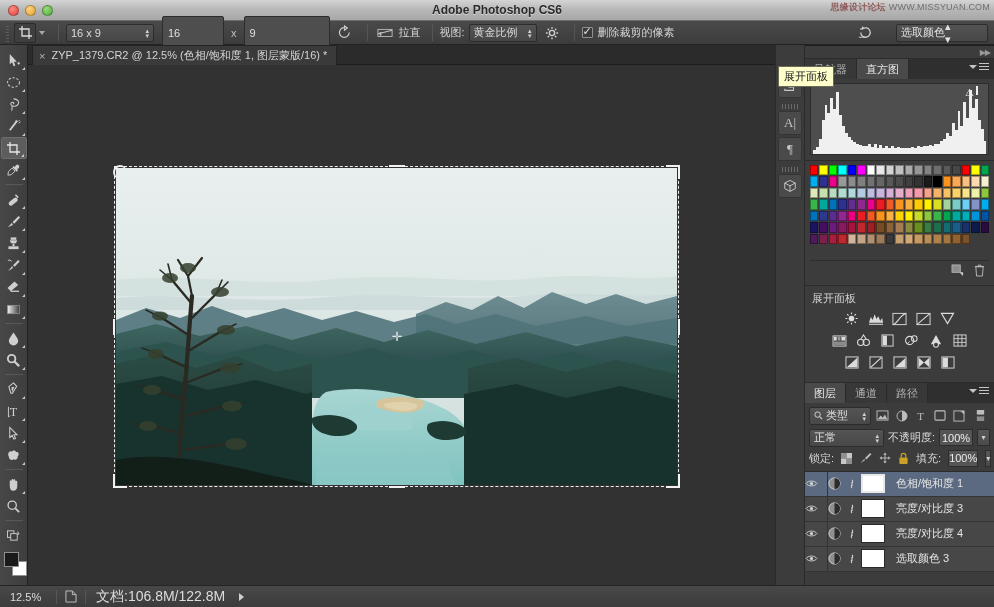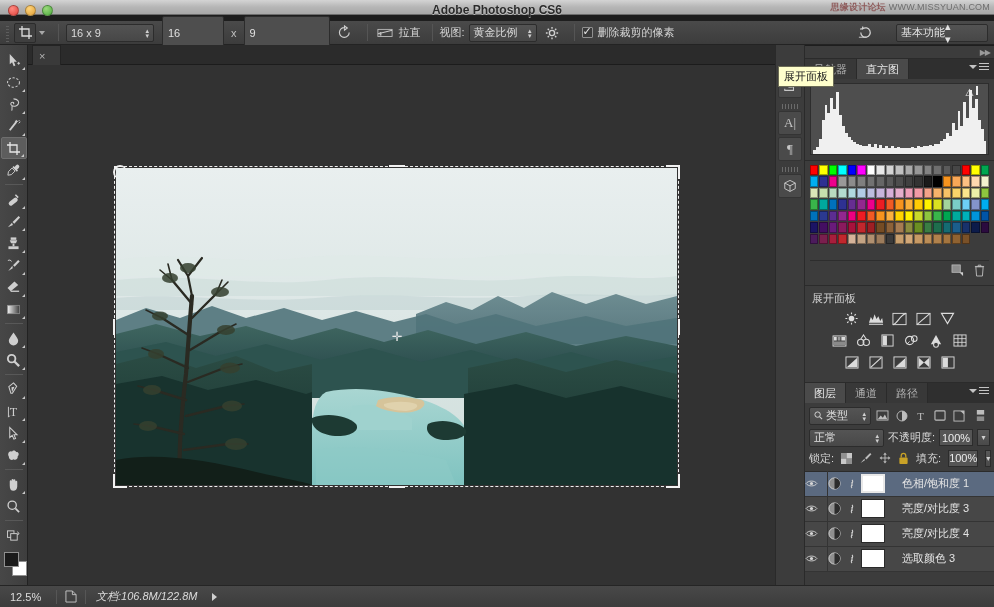--- a/index.html
+++ b/index.html
@@ -9,21 +9,21 @@
     background: #1e1e1e;
     font-family: "Liberation Sans", "DejaVu Sans", sans-serif;
     font-size: 11px;
     color: #c8c8c8;
     -webkit-font-smoothing: antialiased;
   }
   .app { position: relative; width: 994px; height: 607px; }
 
   
   .titlebar {
-    position: absolute; top: 0; left: 0; width: 994px; height: 15px;
+    position: absolute; top: 0; left: 0; width: 994px; height: 21px;
     background: linear-gradient(to bottom, #d4d4d4 0%, #b6b6b6 50%, #a8a8a8 100%);
     border-bottom: 1px solid #6d6d6d;
   }
   .traffic { position: absolute; top: 5px; left: 8px; display: flex; gap: 6px; }
   .tl { width: 11px; height: 11px; border-radius: 50%; border: 1px solid rgba(0,0,0,.28); }
   .tl.red   { background: radial-gradient(circle at 35% 30%, #ff8a80, #e0443e); }
   .tl.amber { background: radial-gradient(circle at 35% 30%, #ffd479, #e0a03a); }
   .tl.green { background: radial-gradient(circle at 35% 30%, #9bd97b, #4ead3f); }
   .app-title {
     position: absolute; top: 0; left: 0; width: 994px; height: 21px;
@@ -148,21 +148,21 @@
   .wm-poco .l2 { font-size: 10px; letter-spacing: .2px; margin-top: 1px; }
 
   
   .statusbar {
     position: absolute; bottom: 0; left: 0; width: 994px; height: 22px;
     background: linear-gradient(to bottom,#484848,#3c3c3c);
     border-top: 1px solid #252525; display: flex; align-items: center;
   }
   .sb-zoom { width: 56px; padding-left: 10px; font-size: 11px; color: #dcdcdc; }
   .sb-sep { width: 1px; height: 14px; background: #2c2c2c; border-right: 1px solid #565656; }
-  .sb-doc { padding: 0 10px; font-size: 11px; color: #dcdcdc; white-space: nowrap; font-style: italic; }
+  .sb-doc { padding: 0 10px; font-size: 14px; color: #dcdcdc; white-space: nowrap; }
   .sb-arrow { width: 0; height: 0; border-top: 4px solid transparent; border-bottom: 4px solid transparent;
     border-left: 5px solid #cfcfcf; margin-left: 4px; }
 
   
   .dock-strip {
     position: absolute; top: 45px; right: 189px; width: 30px; height: 540px;
     background: #3c3c3c; border-left: 1px solid #2a2a2a; border-right: 1px solid #2a2a2a;
     padding-top: 16px;
   }
   .dock-btn { width: 24px; height: 24px; margin: 0 auto 2px; display: flex;
@@ -229,21 +229,21 @@
   .layer-list { border-top: 1px solid #2b2b2b; }
   .layer-row { display: flex; align-items: center; height: 25px; border-bottom: 1px solid #343434;
     background: #474747; }
   .layer-row.sel { background: #5b6a80; }
   .eye { width: 22px; text-align: center; color: #d6d6d6; font-size: 11px; }
   .lrdiv { width: 1px; height: 25px; background: #343434; }
   .adjthumb { width: 20px; text-align: center; color: #cfcfcf; font-size: 12px; }
   .linkic { width: 13px; text-align: center; color: #cfcfcf; font-size: 10px; }
   .maskthumb { width: 24px; height: 19px; background: #fff; border: 1px solid #2a2a2a; }
   .layer-row.sel .maskthumb { border: 2px solid #e8e8e8; }
-  .lname { margin-left: 17px; font-size: 11px; color: #e4e4e4; white-space: nowrap; }
+  .lname { margin-left: 11px; font-size: 11px; color: #e4e4e4; white-space: nowrap; }
 
   
   .tooltip {
     position: absolute; background: #ffffcc; border: 1px solid #6b6b55; color: #1a1a1a;
     font-size: 11px; padding: 2px 5px; white-space: nowrap; z-index: 50;
   }
   svg { display: block; }
 </style>
 </head>
 <body>
@@ -325,28 +325,29 @@
     </div>
 
     <div class="icon-btn" style="position:absolute;right:120px">
       <svg width="17" height="17" viewBox="0 0 18 18">
         <path d="M4 9 A5 5 0 1 0 6 5 L6 2.6 M6 5 L3.4 5.4" stroke="#d0d0d0" stroke-width="1.3" fill="none"></path>
         <path d="M2 14 H10" stroke="#d0d0d0" stroke-width="1"></path>
       </svg>
     </div>
 
     <div class="ws-select">
-      <span>基本功能</span>
+      <span>选取颜色</span>
       <span class="arrows">▴<br>▾</span>
     </div>
   </div>
 
   <div class="tabbar">
     <div class="doctab">
       <span class="x">×</span>
+      <span>ZYP_1379.CR2 @ 12.5% (色相/饱和度 1, 图层蒙版/16) *</span>
     </div>
   </div>
 
   <div class="toolbar">
     <div class="tool">
       <svg width="15" height="15" viewBox="0 0 16 16">
           <path d="M4 1 L4 12 L6.5 9.8 L8.2 14 L10 13.2 L8.4 9.3 L11.6 9.3 Z" fill="#cfcfcf"></path>
           <path d="M12 11 h3 M13.5 9.5 v3" stroke="#cfcfcf" stroke-width="1"></path>
         </svg>
       <span class="cor"></span>

